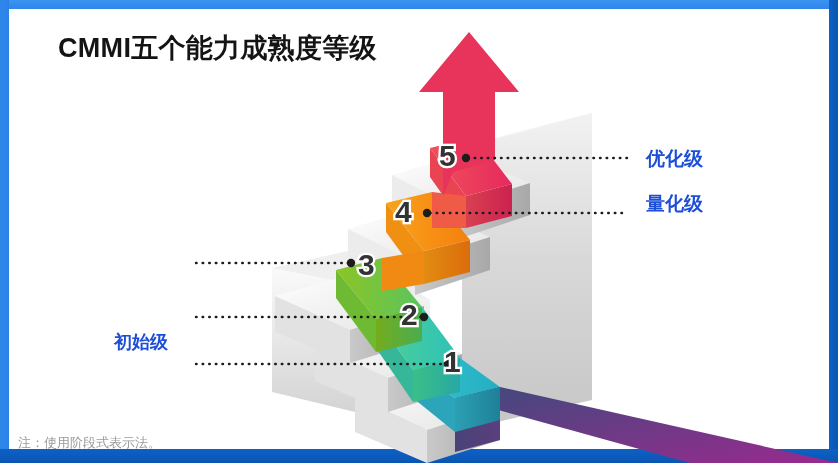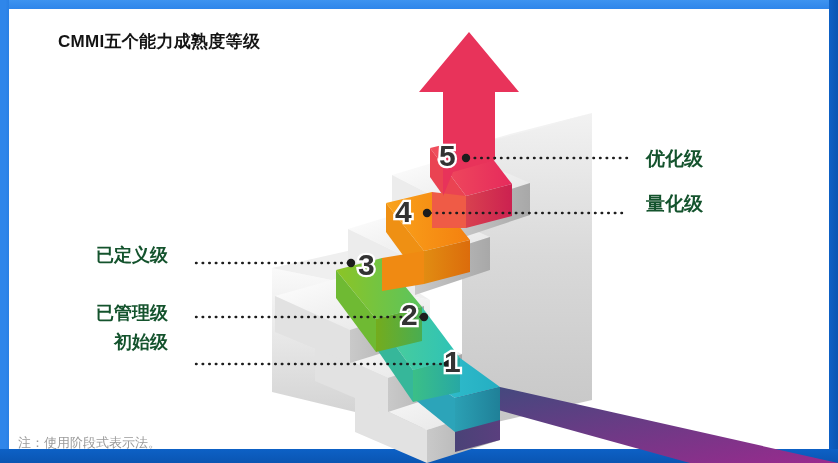--- a/index.html
+++ b/index.html
@@ -14,33 +14,33 @@
              background:linear-gradient(180deg,#3d93f0 0%,#2f86ea 100%);}
   .frame-left{position:absolute;left:0;top:0;width:9px;height:463px;
              background:linear-gradient(90deg,#2f86ea 0%,#2f86ea 60%,#2a80e4 100%);}
   .frame-right{position:absolute;right:0;top:0;width:9px;height:463px;
              background:linear-gradient(90deg,#0d61c6 0%,#0a55b2 100%);}
   .frame-bottom{position:absolute;left:0;bottom:0;width:838px;height:14px;
              background:linear-gradient(180deg,#0d61c6 0%,#0a55b2 100%);}
   .page{position:absolute;left:9px;top:9px;width:820px;height:440px;background:#fff;}
 
   
-  .title{position:absolute;left:58px;top:30px;font-size:17px;font-weight:bold;
+  .title{position:absolute;left:58px;top:30px;font-size:27px;font-weight:bold;
          color:#141414;letter-spacing:.3px;white-space:nowrap;}
 
   
   .note{position:absolute;left:18px;top:434px;font-size:13px;color:#9a9a9a;
         white-space:nowrap;}
 
   
   #stage{position:absolute;left:0;top:0;width:838px;height:463px;}
   #stage svg{display:block;}
 
   
-  .lbl{position:absolute;font-size:18px;font-weight:bold;color:#14532d;
+  .lbl{position:absolute;font-size:18px;font-weight:bold;color:#1d4ed8;
        white-space:nowrap;}
   .lbl.r{font-size:19px;}
 
   .lbl-def  {left:96px; top:243px;}
   .lbl-man  {left:96px; top:301px;}
   .lbl-ini  {left:114px;top:330px;}
   .lbl-opt  {left:646px;top:146px;}
   .lbl-qnt  {left:646px;top:191px;}
 </style>
 </head>
@@ -236,21 +236,19 @@
       <text x="401" y="325">2</text>
       <text x="358" y="275">3</text>
       <text x="395" y="222">4</text>
       <text x="439" y="166">5</text>
     </g>
   </svg>
   </div>
 
   <div class="title">CMMI五个能力成熟度等级</div>
 
-  <div class="lbl lbl-def">已定义级</div>
-  <div class="lbl lbl-man">已管理级</div>
   <div class="lbl lbl-ini">初始级</div>
   <div class="lbl r lbl-opt">优化级</div>
   <div class="lbl r lbl-qnt">量化级</div>
 
   <div class="note">注：使用阶段式表示法。</div>
 
 </div>
 
 </body></html>

